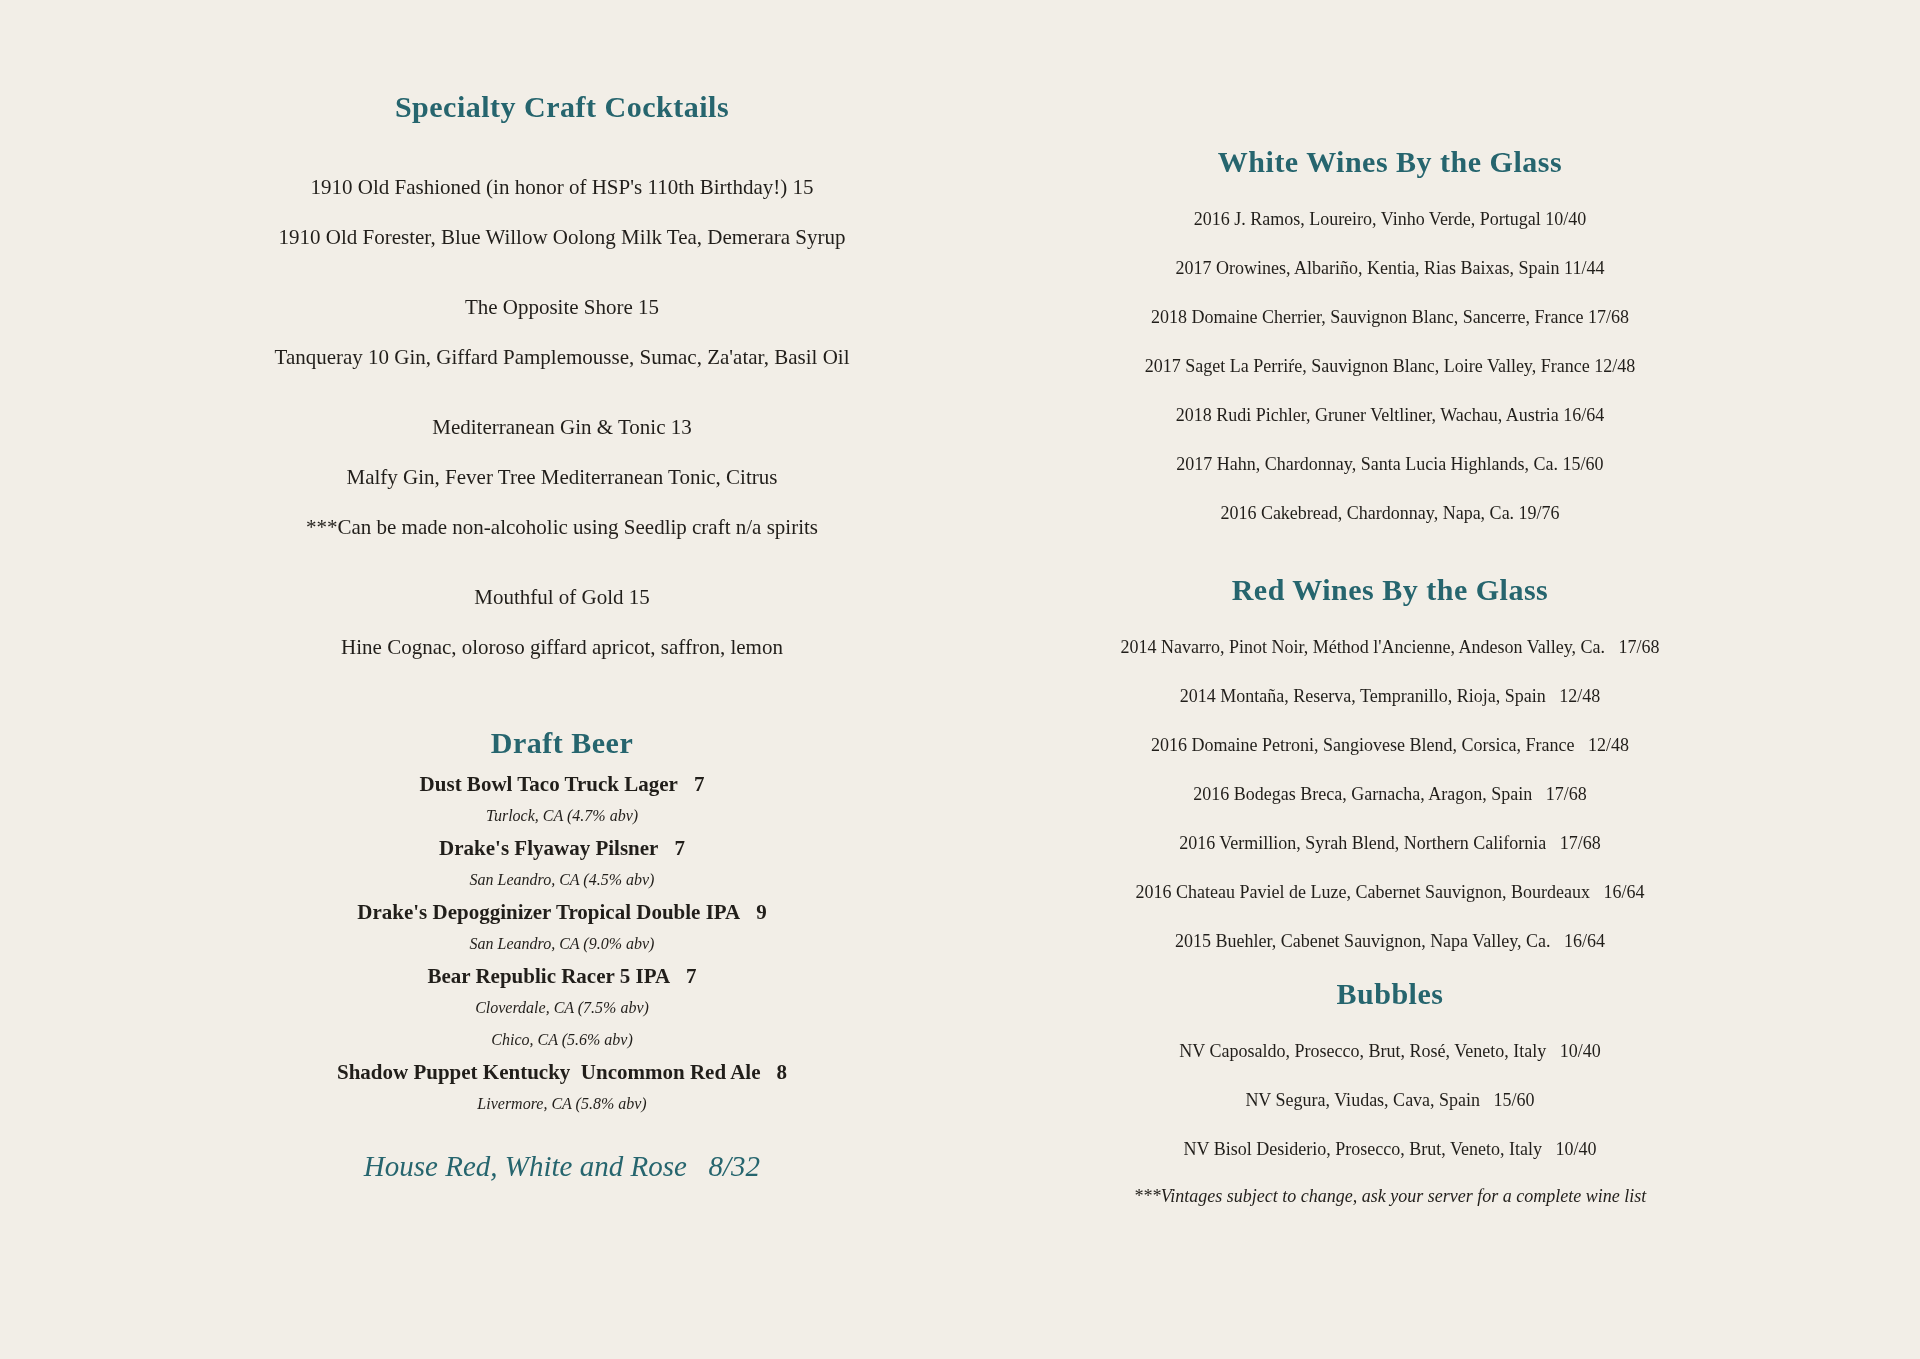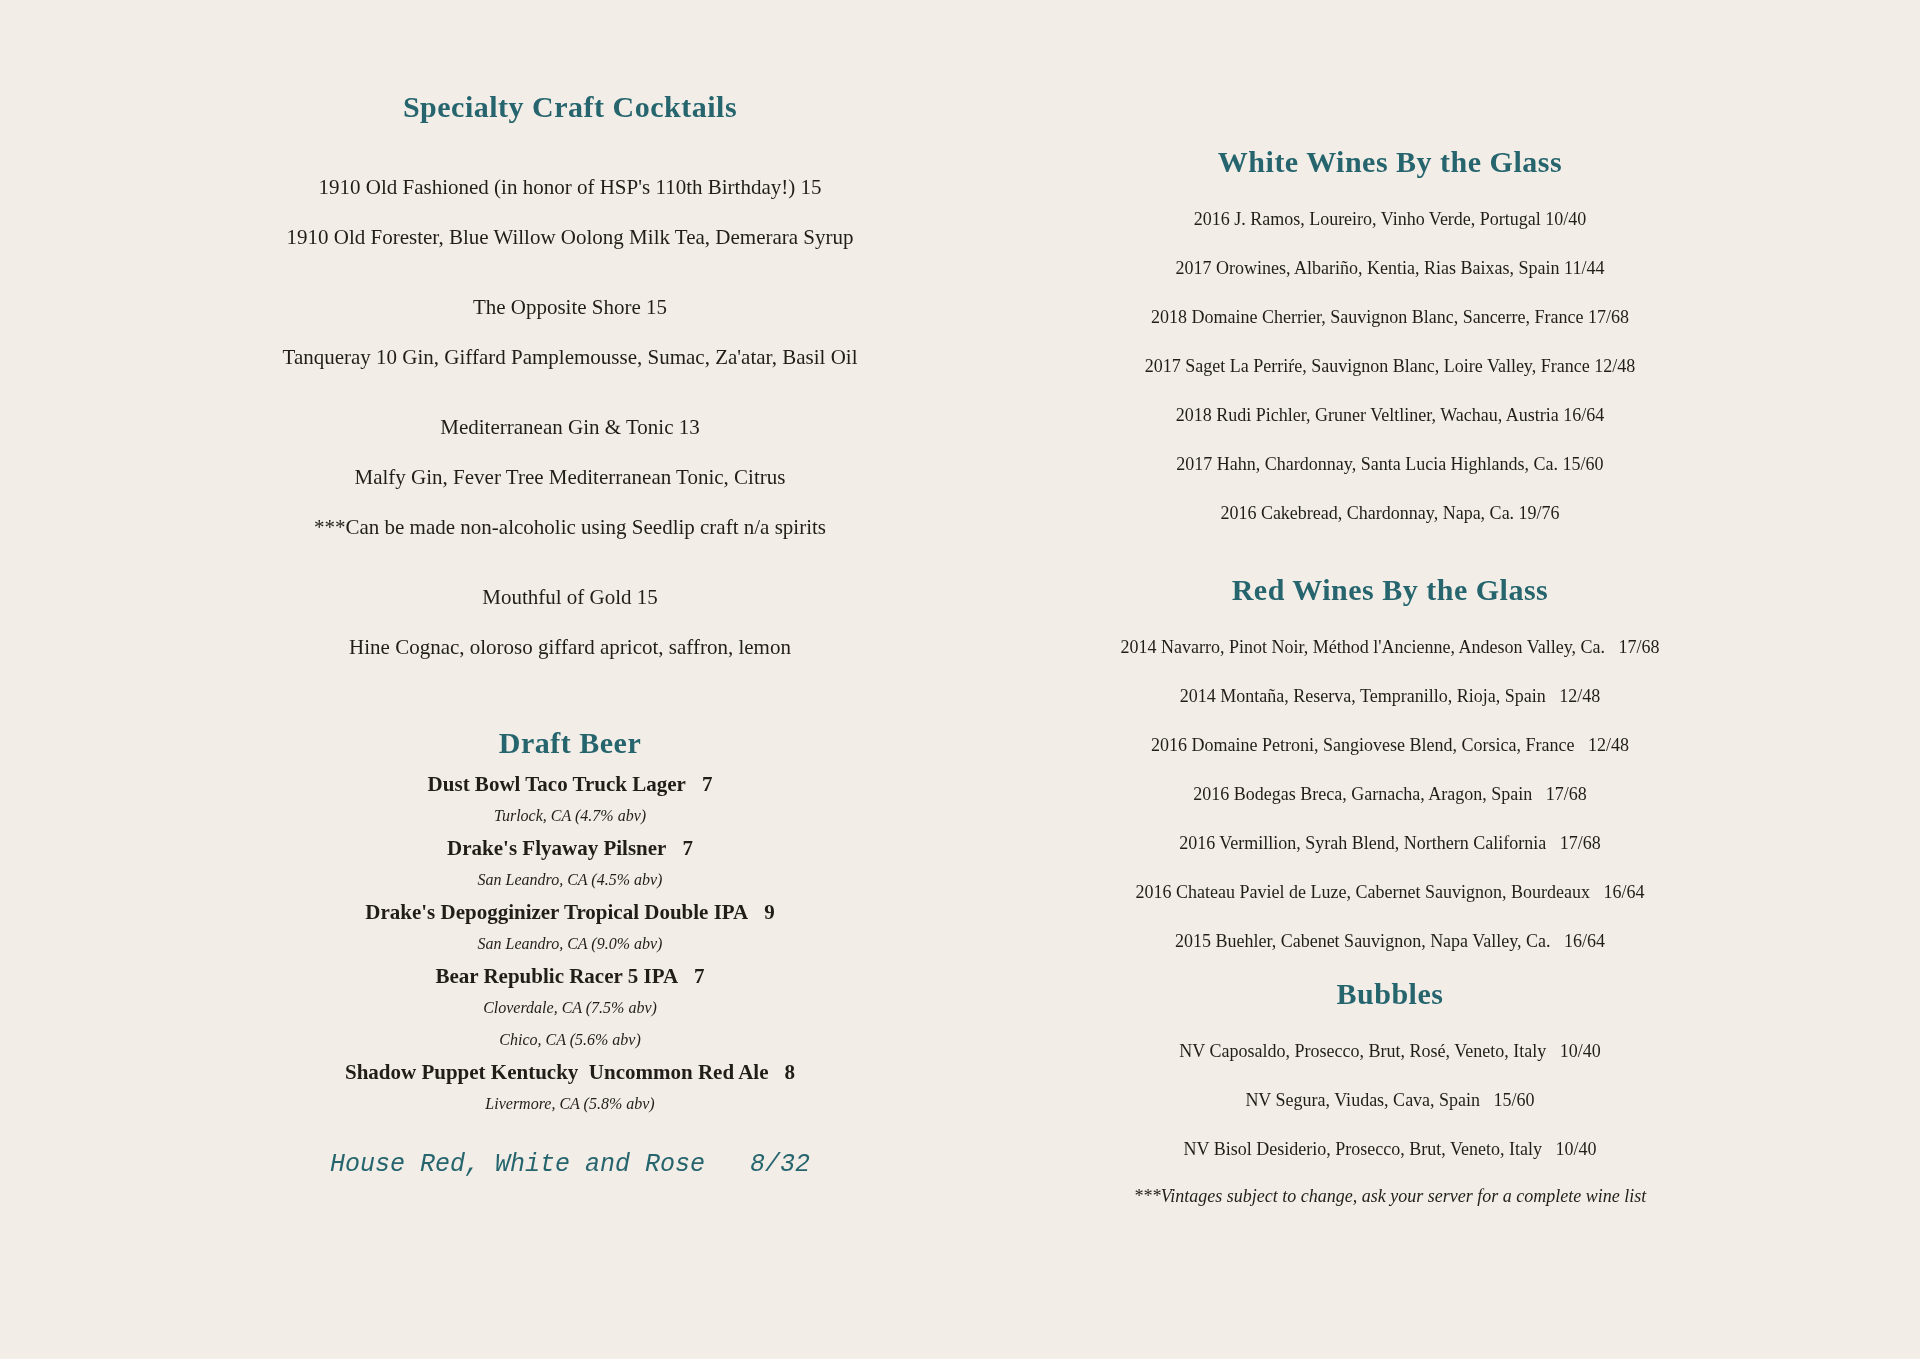--- a/index.html
+++ b/index.html
@@ -14,21 +14,21 @@
     width: 1920px;
     height: 1359px;
     background: #f2eee7;
     overflow: hidden;
   }
   .col {
     position: absolute;
     top: 0;
     text-align: center;
   }
-  .col-left  { left: 208px; width: 724px; }
+  .col-left  { left: 200px; width: 724px; }
   .col-right { left: 1040px; width: 700px; margin-top: 48px; }
 
   .section-title {
     margin: 0;
     font-size: 30px;
     font-weight: 600;
     letter-spacing: 0.5px;
     line-height: 38px;
     color: #26656e;
   }
@@ -55,25 +55,24 @@
   .beer-price { margin-left: 16px; }
   .beer-origin {
     margin: 0;
     font-size: 16px;
     font-style: italic;
     line-height: 32px;
   }
 
   .house-wine {
     margin: 30px 0 0 0;
-    font-size: 25px;
+    font-size: 29px;
     font-style: italic;
     color: #26656e;
     white-space: pre-wrap;
-    font-family: Liberation Mono, monospace;
   }
 
   .white-title { padding-top: 95px; }
   .red-title { margin-top: 47px; }
   .bubbles-title { margin-top: 23px; }
   .wine-line {
     margin: 27px 0 0 0;
     font-size: 18px;
     line-height: 22px;
     white-space: pre-wrap;

